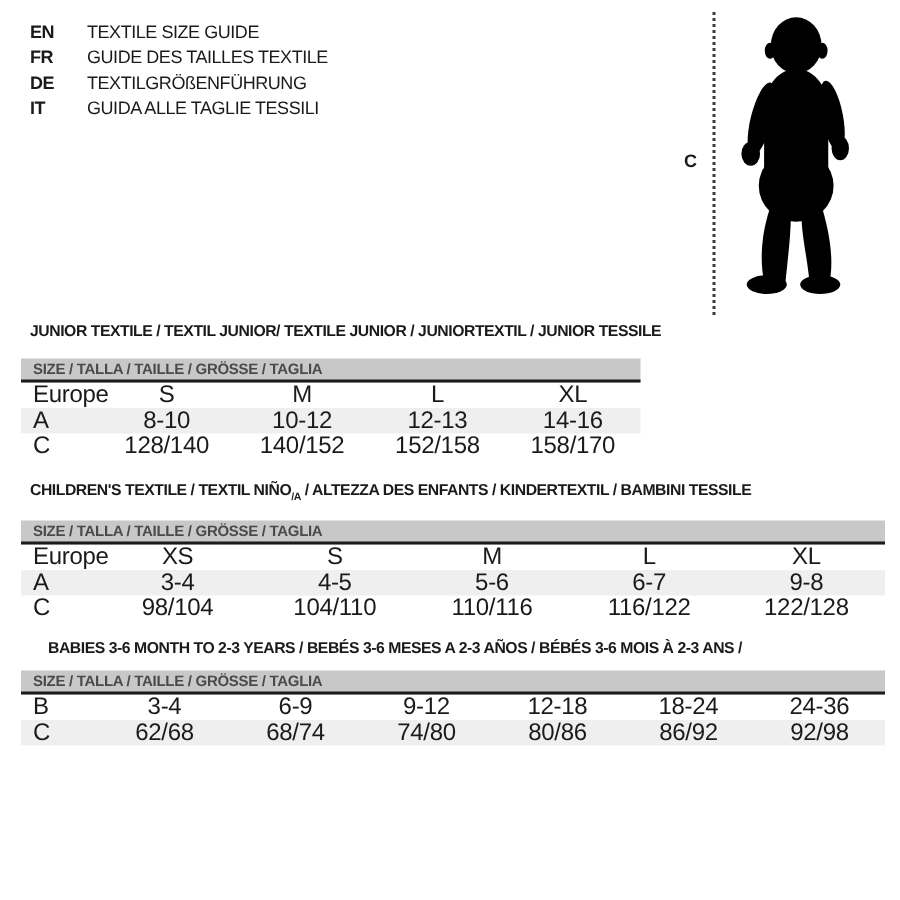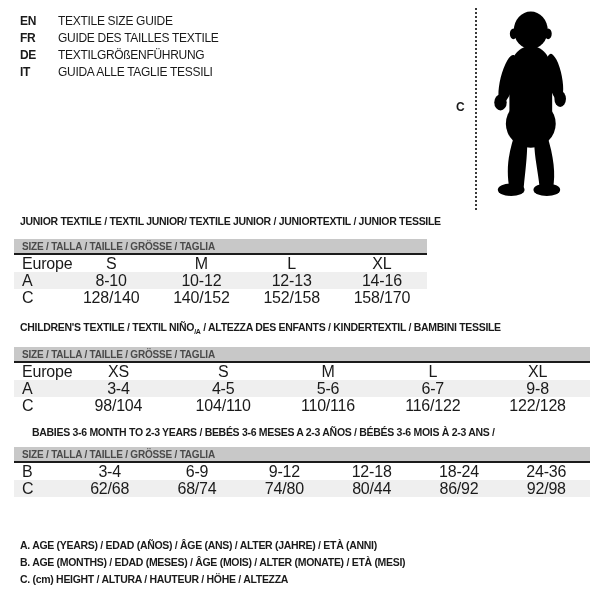--- a/index.html
+++ b/index.html
@@ -158,25 +158,20 @@
       <span class="tcell">9-12</span>
       <span class="tcell">12-18</span>
       <span class="tcell">18-24</span>
       <span class="tcell">24-36</span>
     </div>
     <div class="trow alt">
       <span class="tlabel">C</span>
       <span class="tcell">62/68</span>
       <span class="tcell">68/74</span>
       <span class="tcell">74/80</span>
-      <span class="tcell">80/44</span>
+      <span class="tcell">80/86</span>
       <span class="tcell">86/92</span>
       <span class="tcell">92/98</span>
     </div>
   </div>
 
-  <div class="notes">
-    <div class="note-line">A. AGE (YEARS) / EDAD (AÑOS) / ÂGE (ANS) / ALTER (JAHRE) / ETÀ (ANNI)</div>
-    <div class="note-line">B. AGE (MONTHS) / EDAD (MESES) / ÂGE (MOIS) / ALTER (MONATE) / ETÀ (MESI)</div>
-    <div class="note-line">C. (cm) HEIGHT / ALTURA / HAUTEUR / HÖHE / ALTEZZA</div>
-  </div>
 
 </div>
 
 </body></html>

